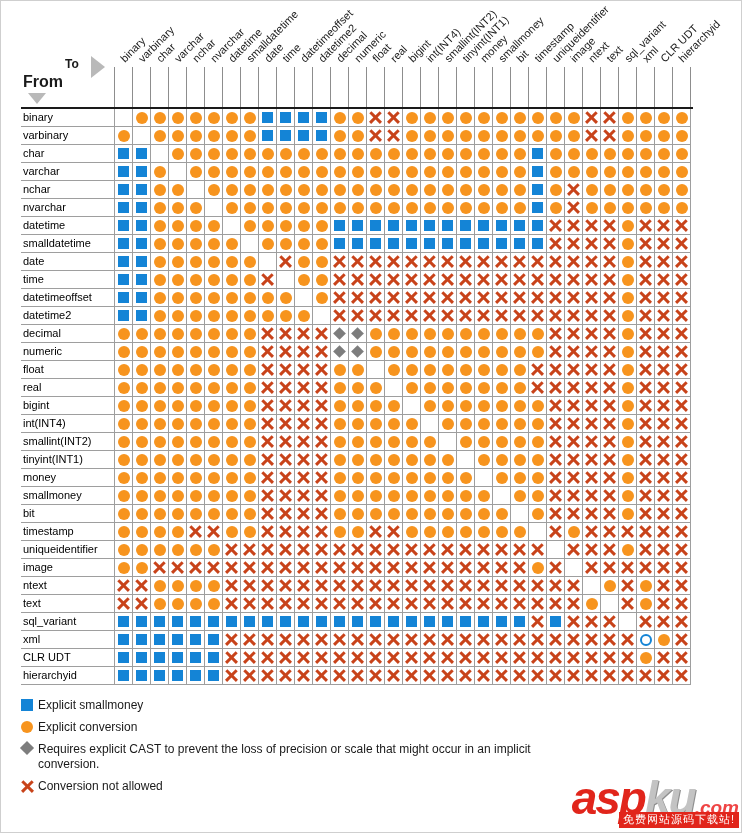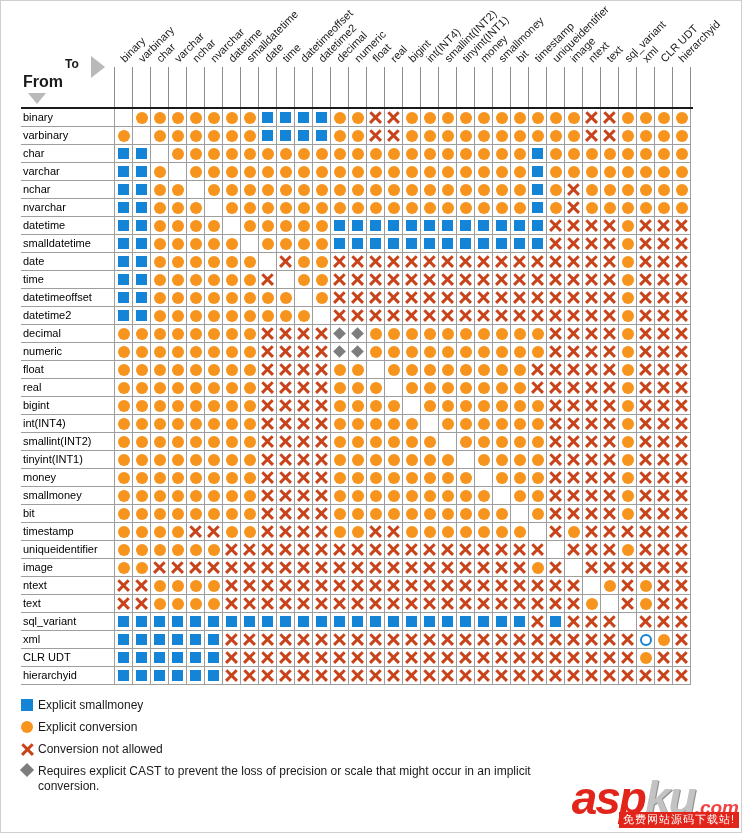--- a/index.html
+++ b/index.html
@@ -3198,29 +3198,29 @@
         <span class="legend-label">Explicit smallmoney</span>
       </div>
       <div class="legend-item">
         <span class="legend-icon">
           <span class="sym-I"></span>
         </span>
         <span class="legend-label">Explicit conversion</span>
       </div>
       <div class="legend-item">
         <span class="legend-icon">
+          <span class="sym-D"></span>
+        </span>
+        <span class="legend-label">Requires explicit CAST to prevent the loss of precision or scale that might occur in an implicit conversion.</span>
+      </div>
+      <div class="legend-item">
+        <span class="legend-icon">
           <span class="sym-X"></span>
         </span>
         <span class="legend-label">Conversion not allowed</span>
-      </div>
-      <div class="legend-item">
-        <span class="legend-icon">
-          <span class="sym-D"></span>
-        </span>
-        <span class="legend-label">Requires explicit CAST to prevent the loss of precision or scale that might occur in an implicit conversion.</span>
       </div>
     </div>
 
   <div class="watermark">
     <span class="wm-asp">asp</span><span class="wm-ku">ku</span><span class="wm-com">.com</span>
     <div class="wm-banner">免费网站源码下载站!</div>
   </div>
 </div>
 
 </body></html>

